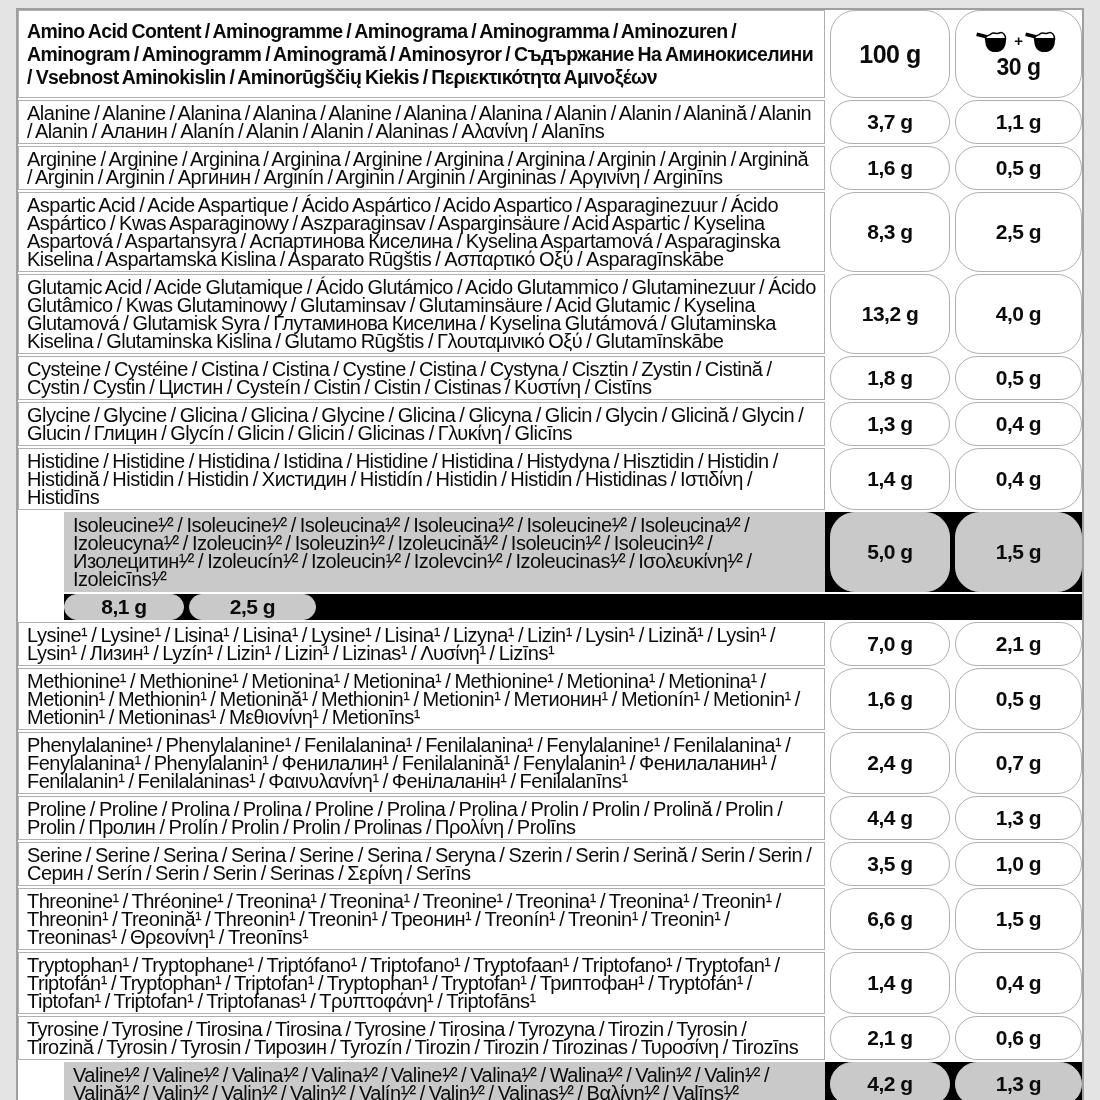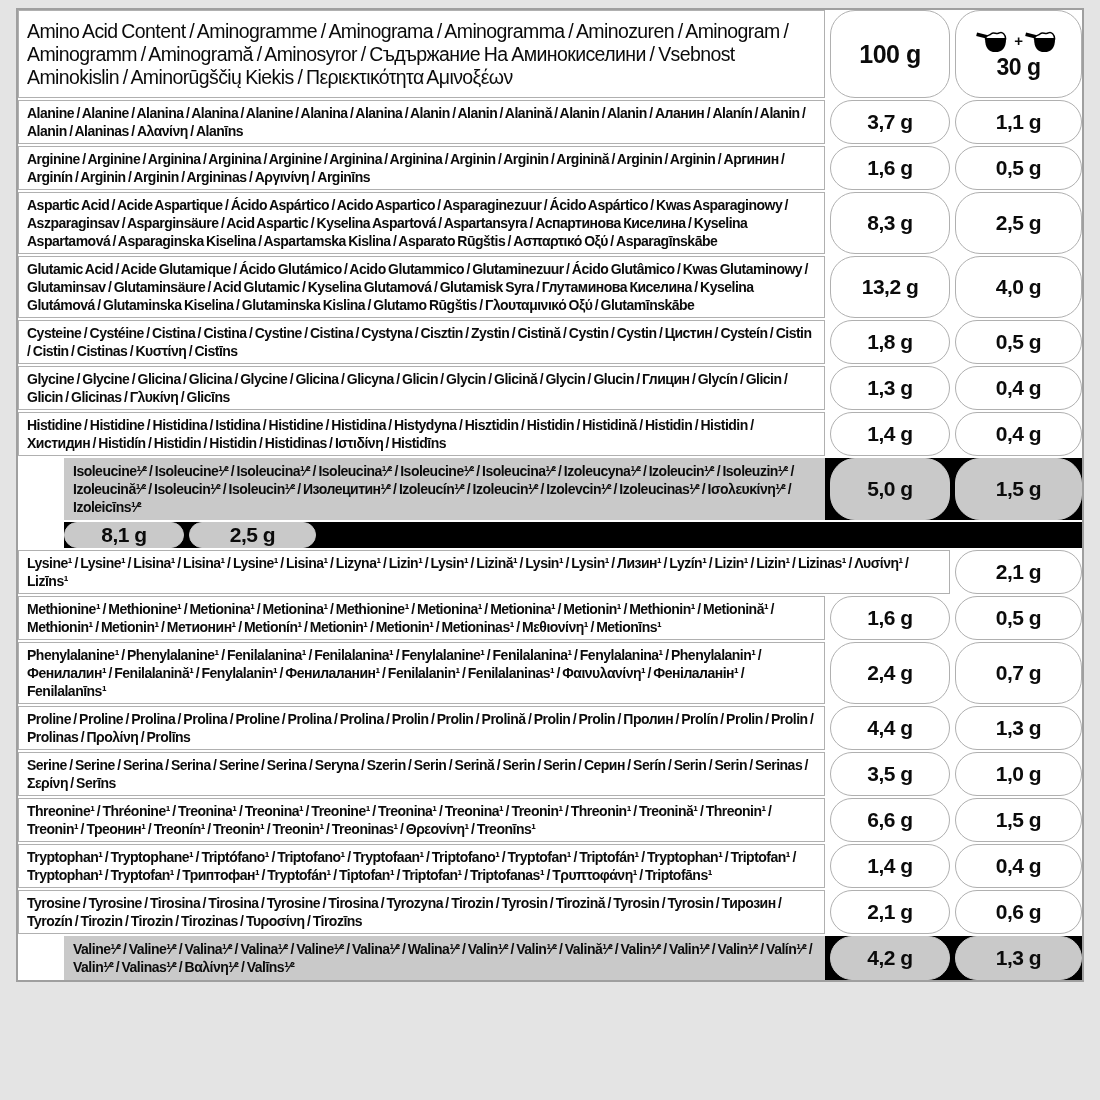--- a/index.html
+++ b/index.html
@@ -22,34 +22,34 @@
     border:1px solid #b0b0b0;
     background:#fff;
     box-sizing:border-box;
     font-weight:bold;
   }
   .row.shaded .cell{background:#c9c9c9;border-color:#c9c9c9;}
   .cell.name{
     flex:1 1 auto;
     display:flex;align-items:center;
     padding:3px 8px;
-    font-weight:bold;
-    font-size:14px;line-height:18px;
+    font-weight:normal;
+    font-size:20px;line-height:18px;
     letter-spacing:-0.5px;word-spacing:-1px;
     min-height:38px;
   }
   .cell.val{
     flex:0 0 120px;
     display:flex;align-items:center;justify-content:center;
     font-size:21px;letter-spacing:-0.5px;border-radius:25px;
   }
   .cell.val2{flex:0 0 127px;}
   .hdr .cell{min-height:88px;}
   .hdr .name{
-    font-size:19.5px;line-height:23px;font-weight:normal;
+    font-size:19.5px;line-height:23px;font-weight:bold;
     letter-spacing:-0.6px;
   }
   .hdr .val{font-size:25px;font-weight:bold;}
   .hdr .val2{flex-direction:column;gap:1px;font-size:23px;}
   .scoops{display:flex;align-items:center;gap:2px;}
   .scoops .plus{font-size:15px;font-weight:bold;line-height:1;}
   .scoop-svg{display:block;}
 </style>
 </head>
 <body>
@@ -124,20 +124,21 @@
     <div class="cell val val2">1,5 g</div>
   </div>
 
   <div class="row shaded">
     <div class="cell val">8,1 g</div>
     <div class="cell val val2">2,5 g</div>
   </div>
 
   <div class="row">
     <div class="cell name">Lysine¹ / Lysine¹ / Lisina¹ / Lisina¹ / Lysine¹ / Lisina¹ / Lizyna¹ / Lizin¹ / Lysin¹ / Lizină¹ / Lysin¹ / Lysin¹ / Лизин¹ / Lyzín¹ / Lizin¹ / Lizin¹ / Lizinas¹ / Λυσίνη¹ / Lizīns¹</div>
+    <div class="cell val">7,0 g</div>
     <div class="cell val val2">2,1 g</div>
   </div>
 
   <div class="row">
     <div class="cell name">Methionine¹ / Methionine¹ / Metionina¹ / Metionina¹ / Methionine¹ / Metionina¹ / Metionina¹ / Metionin¹ / Methionin¹ / Metionină¹ / Methionin¹ / Metionin¹ / Метионин¹ / Metionín¹ / Metionin¹ / Metionin¹ / Metioninas¹ / Μεθιονίνη¹ / Metionīns¹</div>
     <div class="cell val">1,6 g</div>
     <div class="cell val val2">0,5 g</div>
   </div>
 
   <div class="row">

